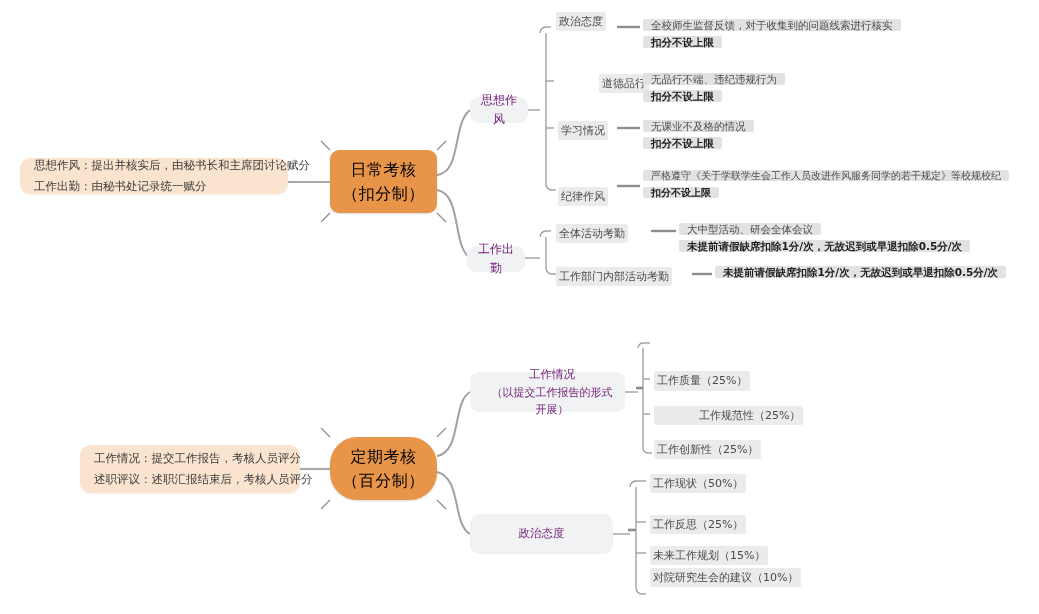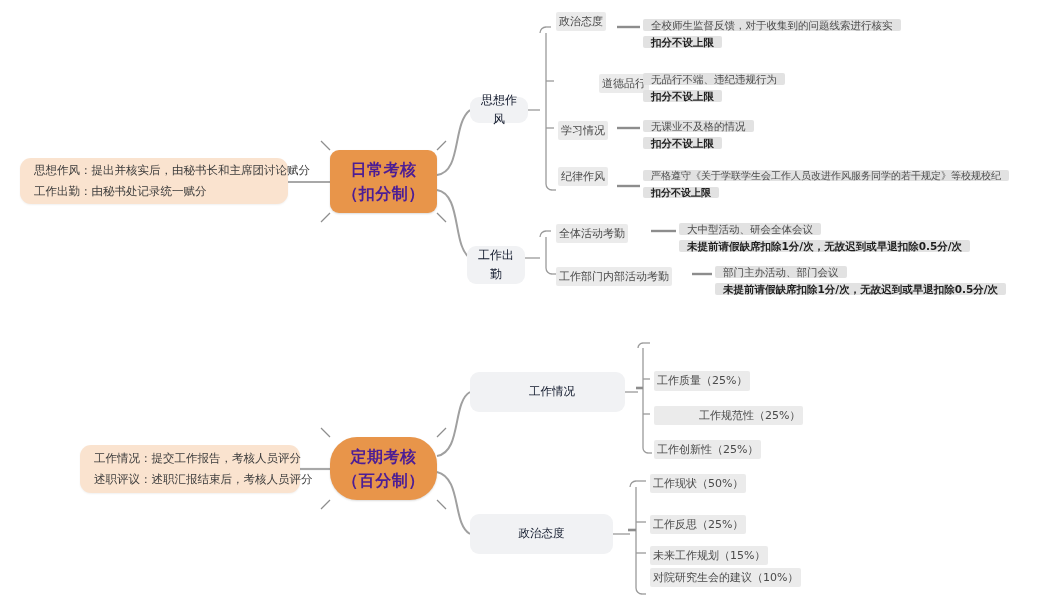--- a/index.html
+++ b/index.html
@@ -32,46 +32,46 @@
   .node {
     position: absolute;
     box-sizing: border-box;
     display: flex;
     flex-direction: column;
     justify-content: center;
   }
 
   .root-node {
     background: #e8954a;
-    color: #4c1d95;
+    color: #000000;
     border-radius: 9px;
     text-align: left;
     font-size: 16px;
-    font-weight: bold;
+    font-weight: normal;
     line-height: 1.45;
     align-items: center;
     letter-spacing: 0.5px;
     box-shadow: 0 1px 2px rgba(0,0,0,0.14);
   }
 
   .note-node {
     background: #fae3cf;
     border-radius: 11px;
     color: #3b3b3b;
     font-size: 11.5px;
     line-height: 1.85;
     padding: 9px 14px;
     box-shadow: 0 1px 2px rgba(0,0,0,0.06);
   }
   .note-node .ln { white-space: nowrap; }
 
   .branch-node {
     background: #f1f2f4;
     border-radius: 9px;
-    color: #0f172a;
+    color: #701a75;
     font-size: 12px;
     line-height: 1.55;
     text-align: center;
     align-items: center;
     padding: 5px 10px;
   }
   .branch-node.two-line { font-size: 11.5px; }
   .branch-node .sub { font-size: 11px; }
 
   .leaf-label {
@@ -166,35 +166,35 @@
       <path d="M630 487 a6 6 0 0 1 6 -6"></path>
       <path d="M636 481 H646"></path>
       <path d="M636 522 H646"></path>
       <path d="M636 553 H646"></path>
       <path d="M636 588 a6 6 0 0 0 6 6"></path>
       <path d="M642 594 H646"></path>
       <path d="M628 530 H636" stroke-width="2.6" stroke="#8d8d8d"></path>
     </g>
   </svg>
 
-  <div class="node note-node" style="left:20px; top:158px; width:268px; height:46px;">
+  <div class="node note-node" style="left:20px; top:158px; width:268px; height:36px;">
     <div class="ln">思想作风：提出并核实后，由秘书长和主席团讨论赋分</div>
     <div class="ln">工作出勤：由秘书处记录统一赋分</div>
   </div>
 
   <div class="node root-node" style="left:330px; top:150px; width:107px; height:63px;">
     <div>日常考核</div>
     <div>（扣分制）</div>
   </div>
 
   <div class="node branch-node" style="left:470px; top:97px; width:58px; height:26px;">
     <div>思想作风</div>
   </div>
 
-  <div class="node branch-node" style="left:467px; top:246px; width:58px; height:38px;">
+  <div class="node branch-node" style="left:467px; top:246px; width:58px; height:26px;">
     <div>工作出勤</div>
   </div>
 
   <div class="leaf-label" style="left:556px; top:12px;">政治态度</div>
   <div class="desc" style="left:643px; top:17px;">
     <div><span class="hl">全校师生监督反馈，对于收集到的问题线索进行核实</span></div>
     <div><span class="hl strong">扣分不设上限</span></div>
   </div>
 
   <div class="leaf-label" style="left:558px; top:74px;margin-left:41px;">道德品行</div>
@@ -202,50 +202,50 @@
     <div><span class="hl">无品行不端、违纪违规行为</span></div>
     <div><span class="hl strong">扣分不设上限</span></div>
   </div>
 
   <div class="leaf-label" style="left:558px; top:121px;">学习情况</div>
   <div class="desc" style="left:643px; top:118px;">
     <div><span class="hl">无课业不及格的情况</span></div>
     <div><span class="hl strong">扣分不设上限</span></div>
   </div>
 
-  <div class="leaf-label" style="left:558px; top:167px;">纪律作风</div>
+  <div class="leaf-label" style="left:558px; top:187px;">纪律作风</div>
   <div class="desc" style="left:643px; top:168px; font-size:10px;">
     <div><span class="hl">严格遵守《关于学联学生会工作人员改进作风服务同学的若干规定》等校规校纪</span></div>
     <div><span class="hl strong">扣分不设上限</span></div>
   </div>
 
   <div class="leaf-label" style="left:556px; top:224px;">全体活动考勤</div>
   <div class="desc" style="left:679px; top:221px;">
     <div><span class="hl">大中型活动、研会全体会议</span></div>
     <div><span class="hl strong">未提前请假缺席扣除1分/次，无故迟到或早退扣除0.5分/次</span></div>
   </div>
 
   <div class="leaf-label" style="left:556px; top:267px;">工作部门内部活动考勤</div>
   <div class="desc" style="left:715px; top:264px;">
-    <div><span class="hl">部门主办活动、部门会议</span></div>
     <div><span class="hl strong">未提前请假缺席扣除1分/次，无故迟到或早退扣除0.5分/次</span></div>
   </div>
 
   <div class="node note-node" style="left:80px; top:445px; width:220px; height:48px;">
     <div class="ln">工作情况：提交工作报告，考核人员评分</div>
     <div class="ln">述职评议：述职汇报结束后，考核人员评分</div>
   </div>
 
   <div class="node root-node" style="left:330px; top:437px; width:107px; height:63px;border-radius:27px;">
     <div>定期考核</div>
     <div>（百分制）</div>
   </div>
 
   <div class="node branch-node two-line" style="left:470px; top:372px; width:155px; height:40px;padding-left:19px;">
     <div>工作情况</div>
+    <div class="sub">（以提交工作报告的形式开展）</div>
   </div>
 
   <div class="node branch-node two-line" style="left:470px; top:514px; width:143px; height:40px;">
     <div>政治态度</div>
   </div>
 
   <div class="leaf-label" style="left:654px; top:336px;margin-top:36px;">工作态度（25%）</div>
   <div class="leaf-label" style="left:654px; top:371px;">工作质量（25%）</div>
   <div class="leaf-label" style="left:654px; top:406px;padding-left:45px;">工作规范性（25%）</div>
   <div class="leaf-label" style="left:654px; top:440px;">工作创新性（25%）</div>

